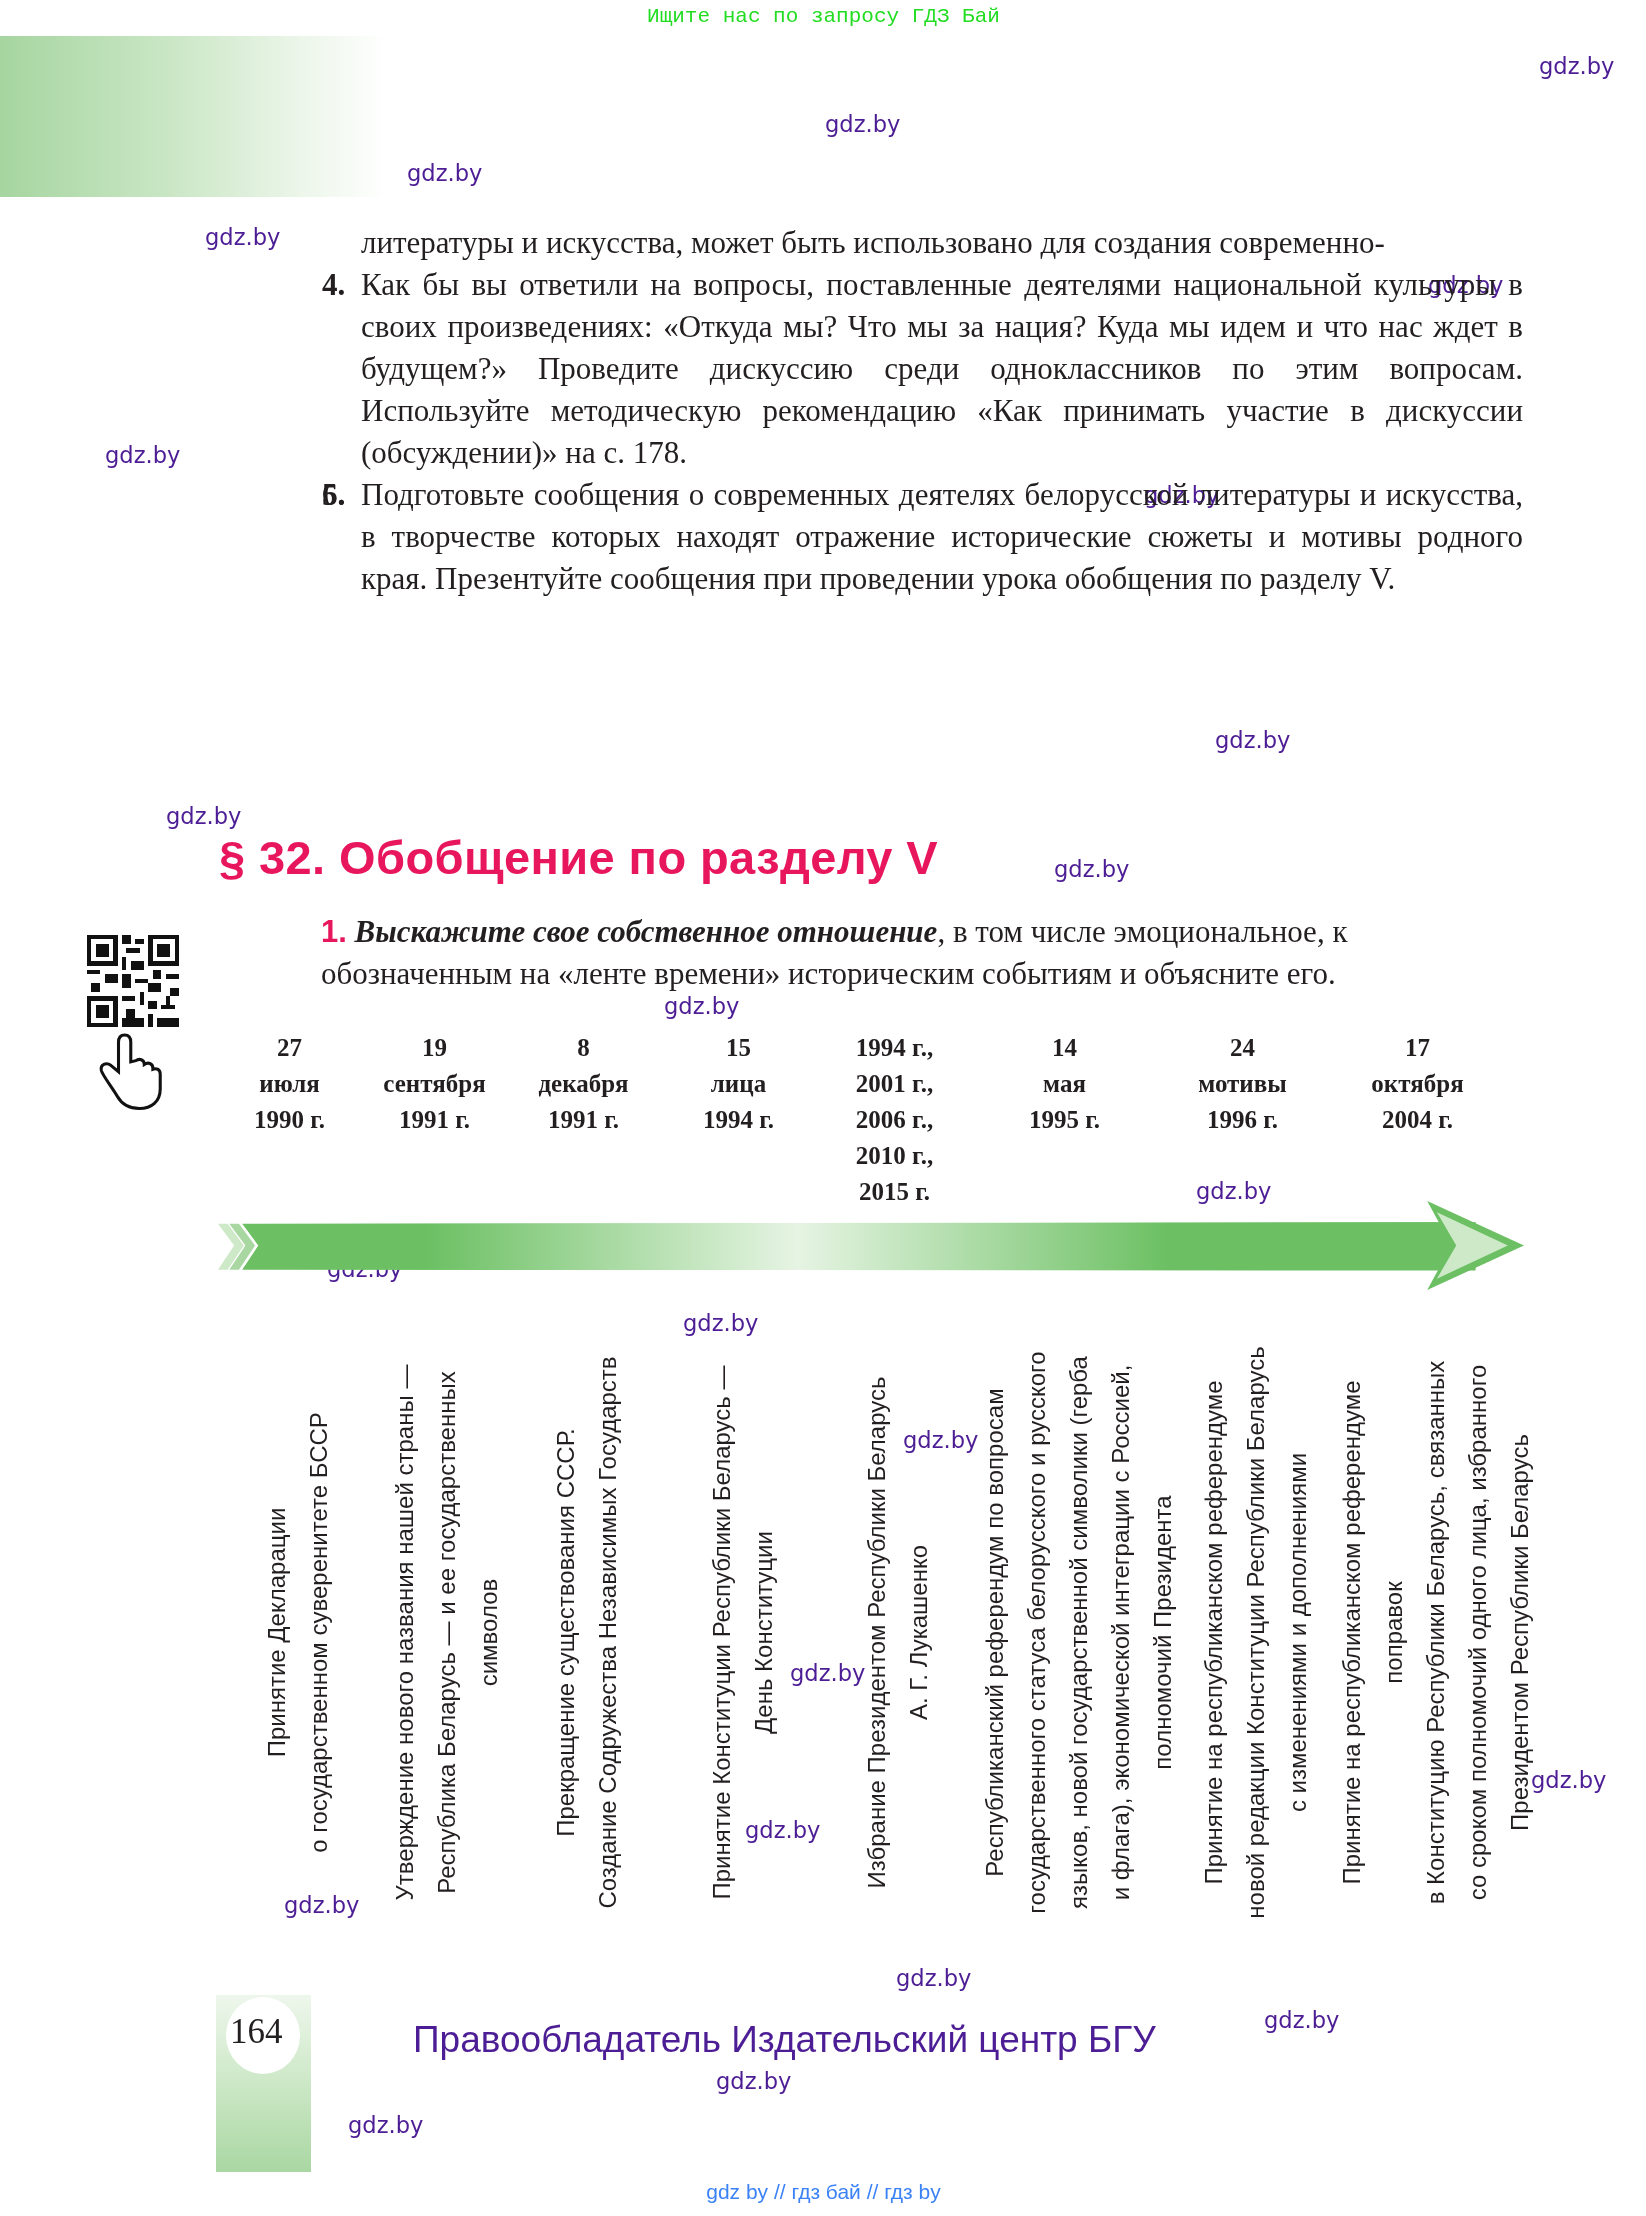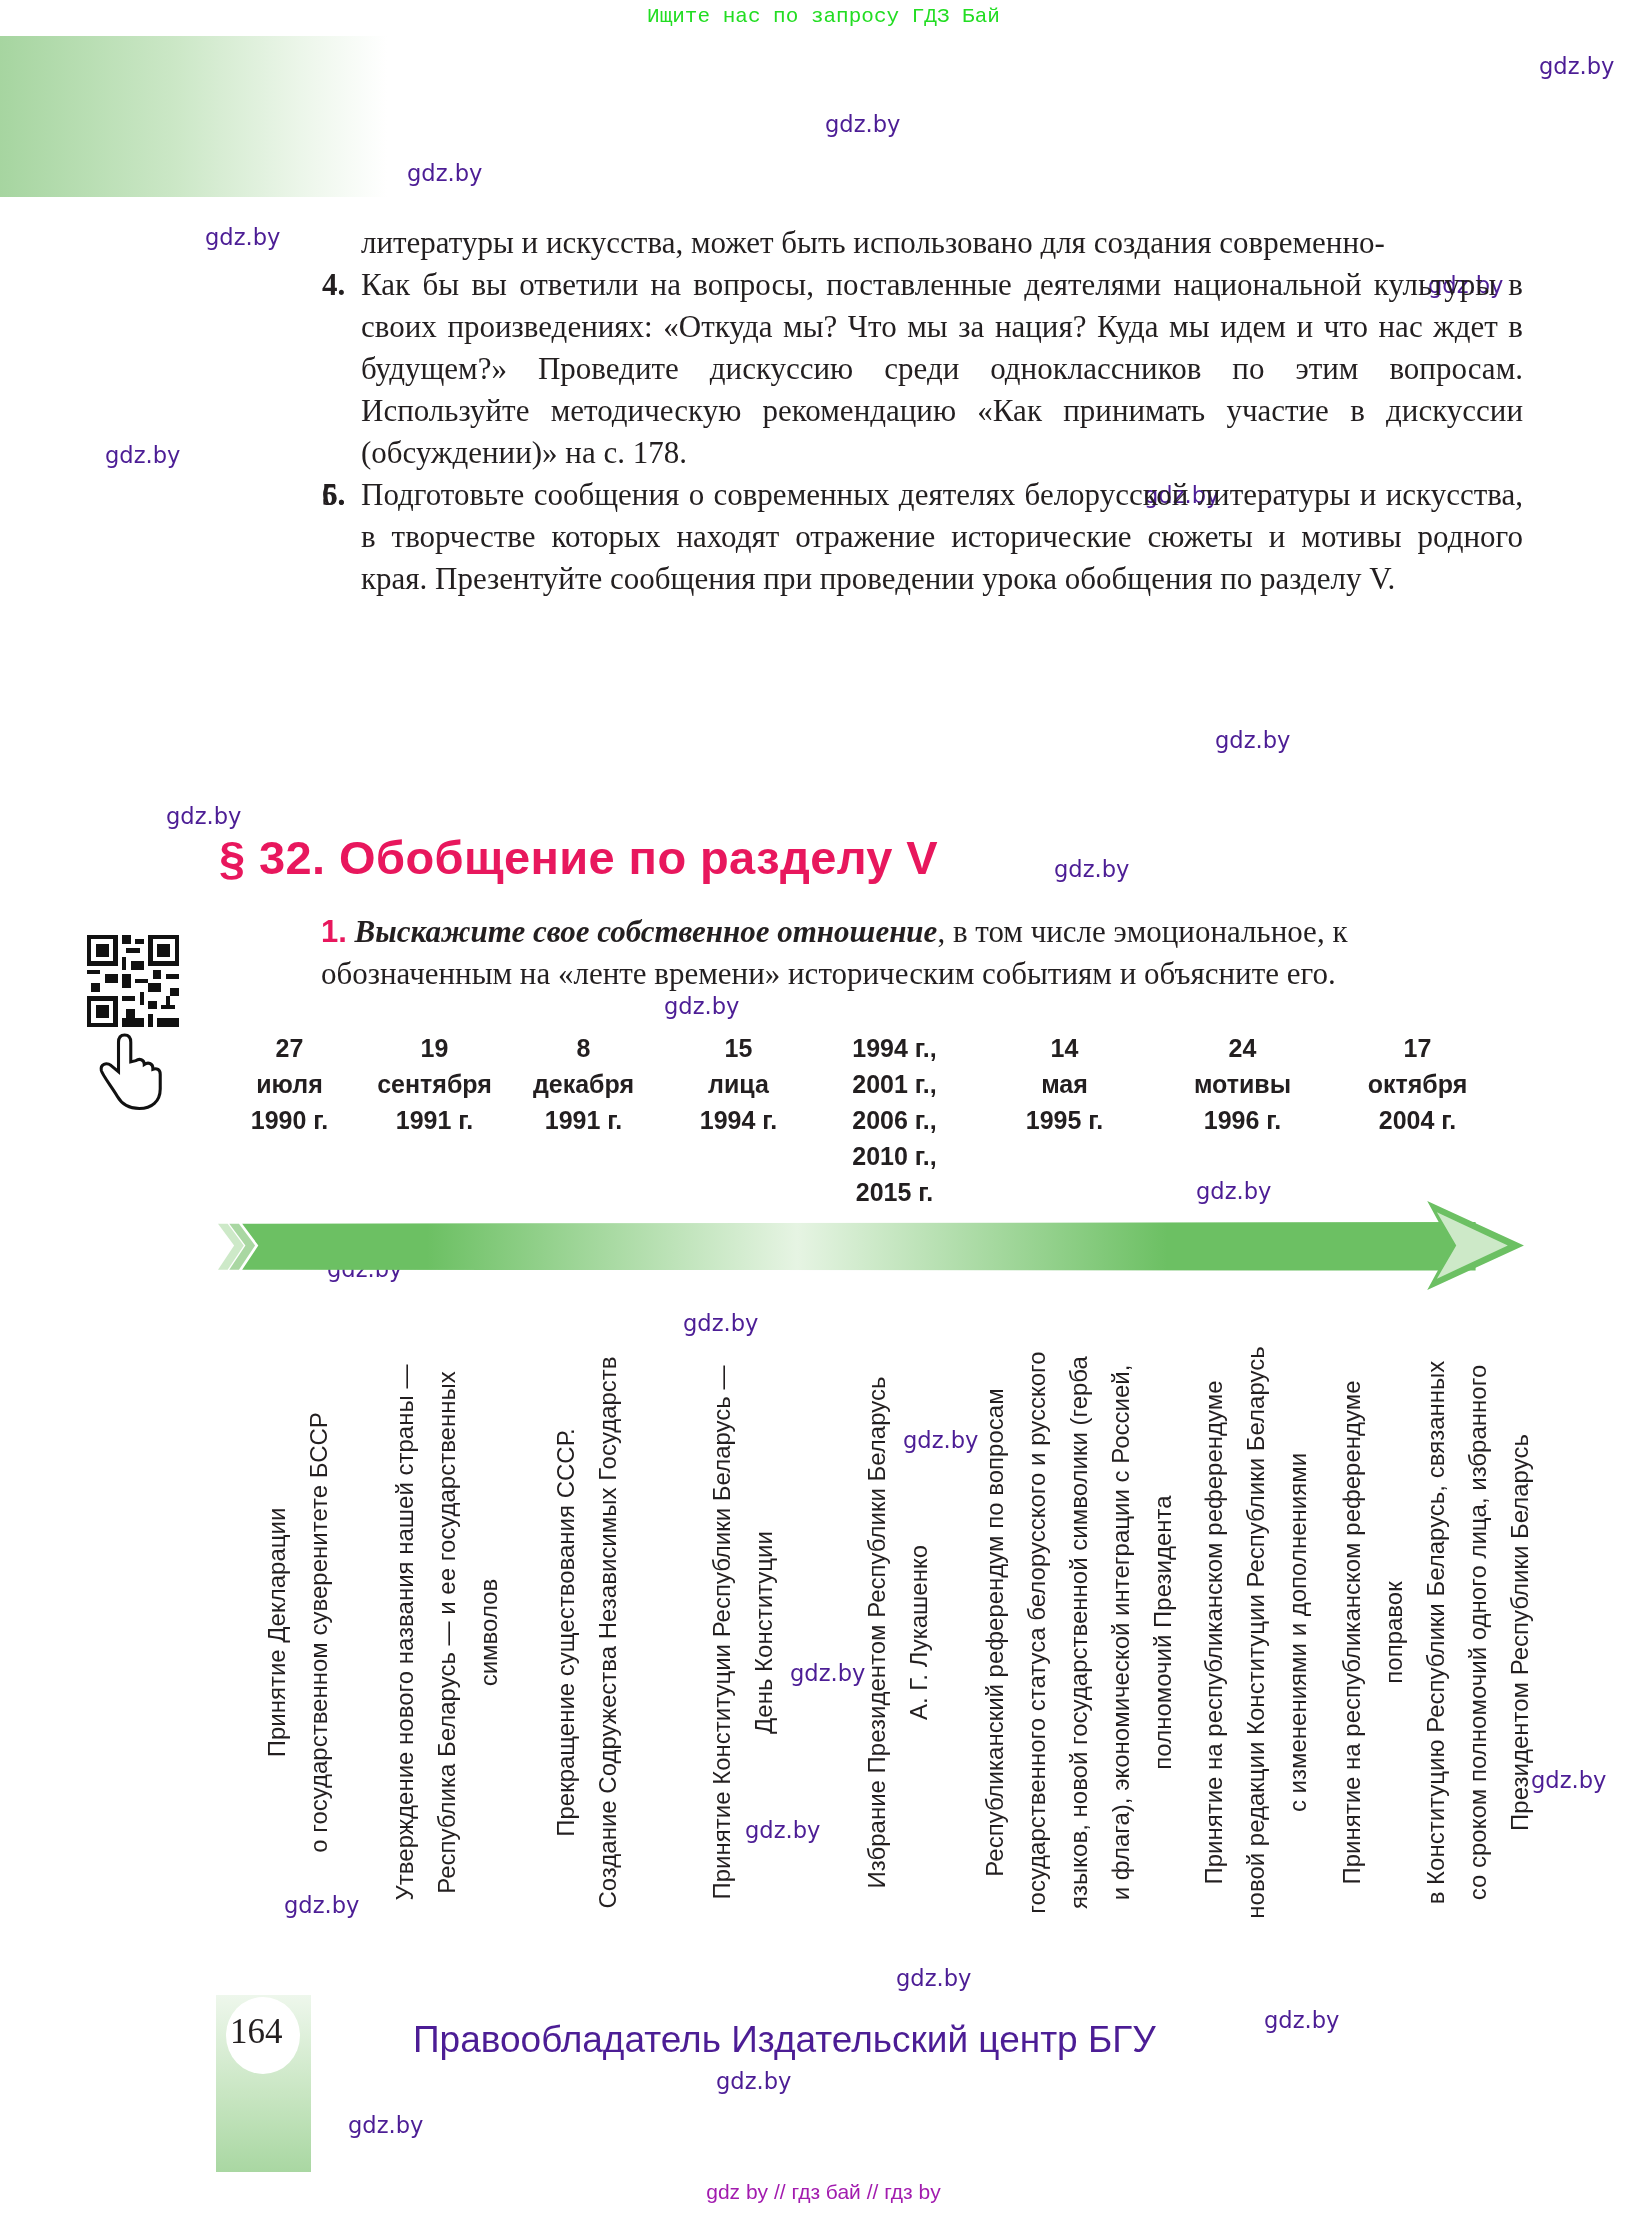--- a/index.html
+++ b/index.html
@@ -14,31 +14,31 @@
   .task { position:relative; padding-left:39px; }
   .task-num { position:absolute; left:0; top:0; font-weight:bold; }
   .cont { padding-left:39px; }
   .section-title { left:219px; top:830px; font-family:"Liberation Sans", sans-serif; font-weight:bold; font-size:47px; color:#e8175d; letter-spacing:0.4px; }
   .task1 { left:321px; top:911px; width:1202px; font-size:31px; line-height:42px; }
   .task1 .n { color:#e8175d; font-family:"Liberation Sans", sans-serif; font-weight:bold; }
   .task1 .em { font-style:italic; font-weight:bold; }
   .qr { left:87px; top:935px; width:92px; height:92px; }
   .hand { left:95px; top:1030px; width:74px; height:81px; }
   .dates { top:1030px; left:0; width:1647px; }
-  .date { position:absolute; width:161px; margin-left:-81px; text-align:center; font-family:Liberation Sans, sans-serif; font-weight:bold; font-size:25px; line-height:36px; }
+  .date { position:absolute; width:161px; margin-left:-81px; text-align:center; font-family:Liberation Serif, serif; font-weight:bold; font-size:25px; line-height:36px; }
   .arrow { left:218px; top:1201px; width:1310px; height:89px; }
   .events { top:1310px; left:0; width:1647px; height:645px; }
   .event { position:absolute; bottom:0; height:645px; }
   .event-inner { position:absolute; left:0; bottom:0; transform-origin:left bottom; transform:rotate(-90deg); width:645px;
                  font-family:"Liberation Sans", sans-serif; font-size:24px; line-height:42px; text-align:center; }
   .page-strip { left:216px; top:1995px; width:95px; height:177px; background:linear-gradient(to bottom,#eef7ec 0%, #c9e6c3 55%, #a9d7a2 100%); }
   .page-oval { left:226px; top:1997px; width:74px; height:77px; border-radius:50%; background:#ffffff; }
   .page-num { left:230px; top:2012px; width:64px; text-align:left; font-size:35px; }
   .copyright { left:413px; top:2019px; font-family:"Liberation Sans", sans-serif; font-size:37px; color:#4c1d95; }
-  .bottom-links { left:0; right:0; top:2180px; text-align:center; color:#a21caf; font-family:"Liberation Sans", sans-serif; font-size:21px; }
+  .bottom-links { left:0; right:0; top:2180px; text-align:center; color:#3b82f6; font-family:"Liberation Sans", sans-serif; font-size:21px; }
 </style>
 </head>
 <body>
 
 <div class="abs top-banner">Ищите нас по запросу ГДЗ Бай</div>
 <div class="abs green-corner"></div>
 
 <div class="abs wm" style="left:1539px;top:53px">gdz.by</div>
 <div class="abs wm" style="left:825px;top:111px">gdz.by</div>
 <div class="abs wm" style="left:407px;top:160px">gdz.by</div>

